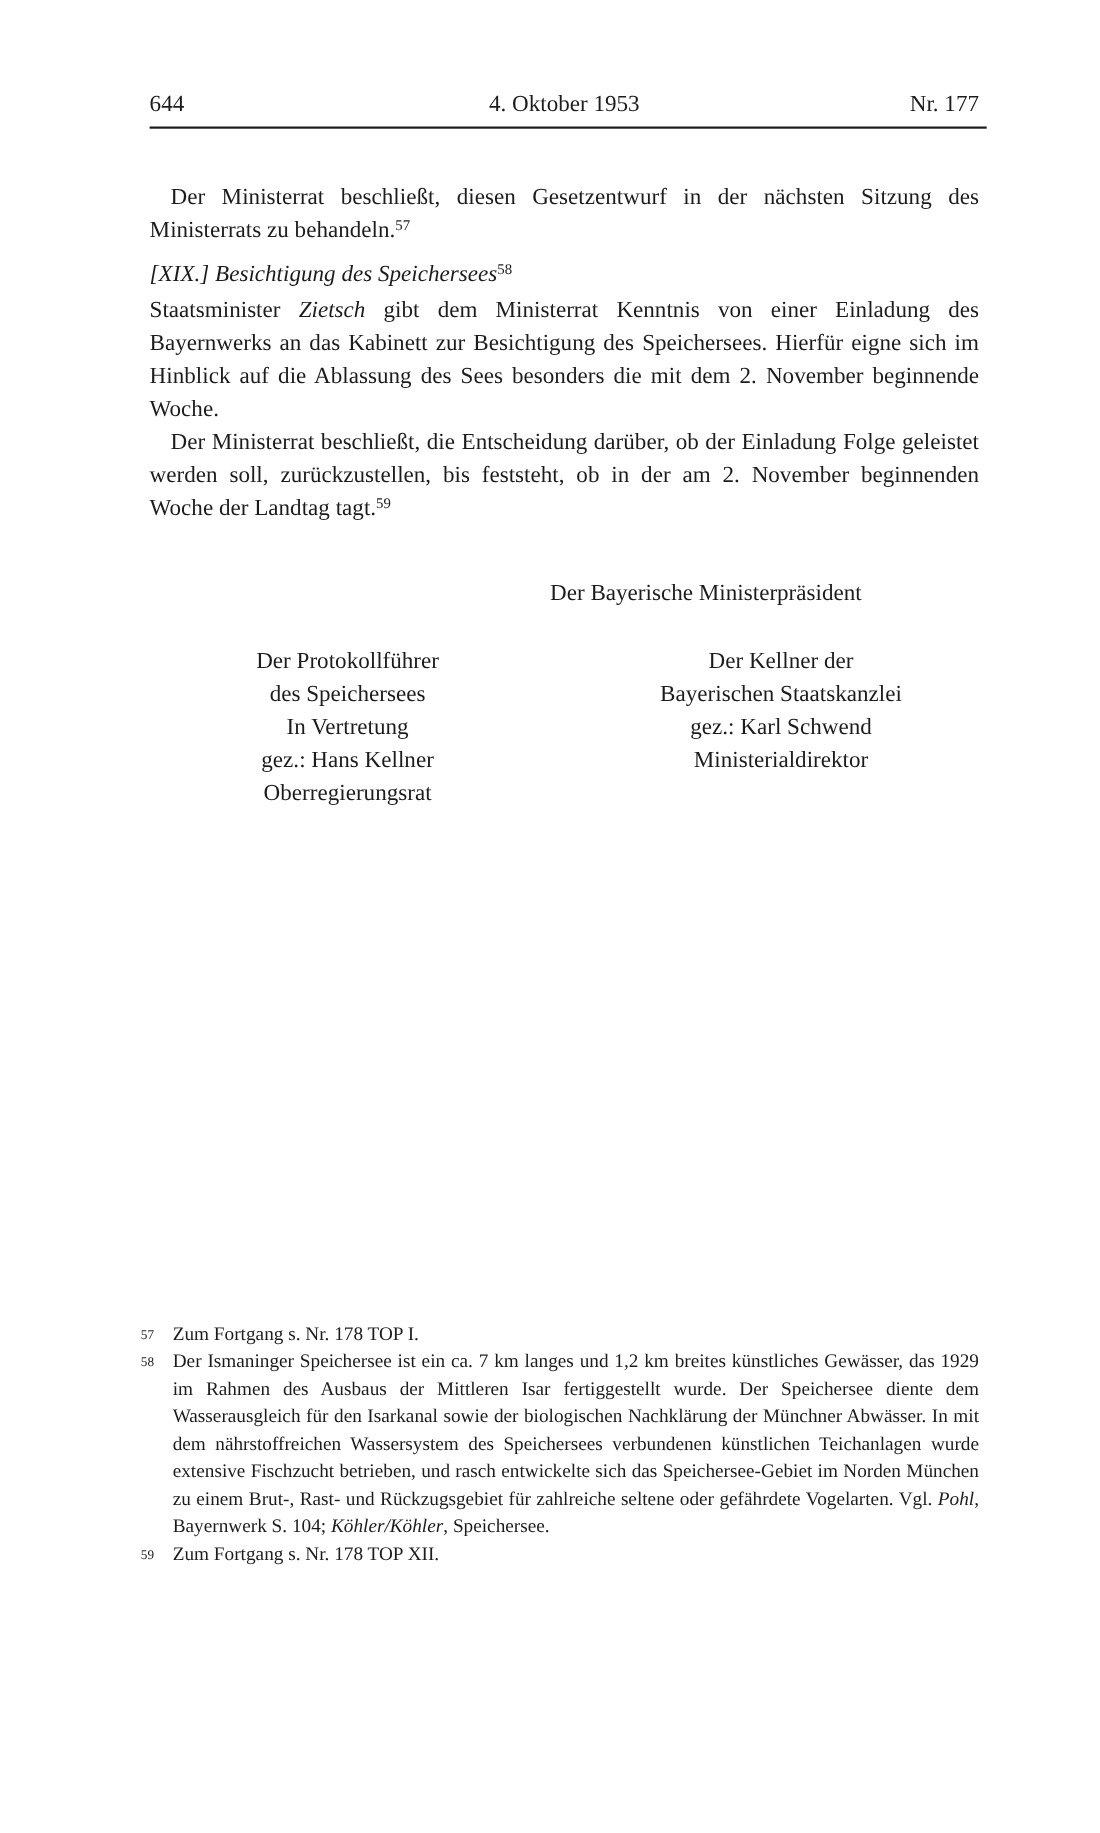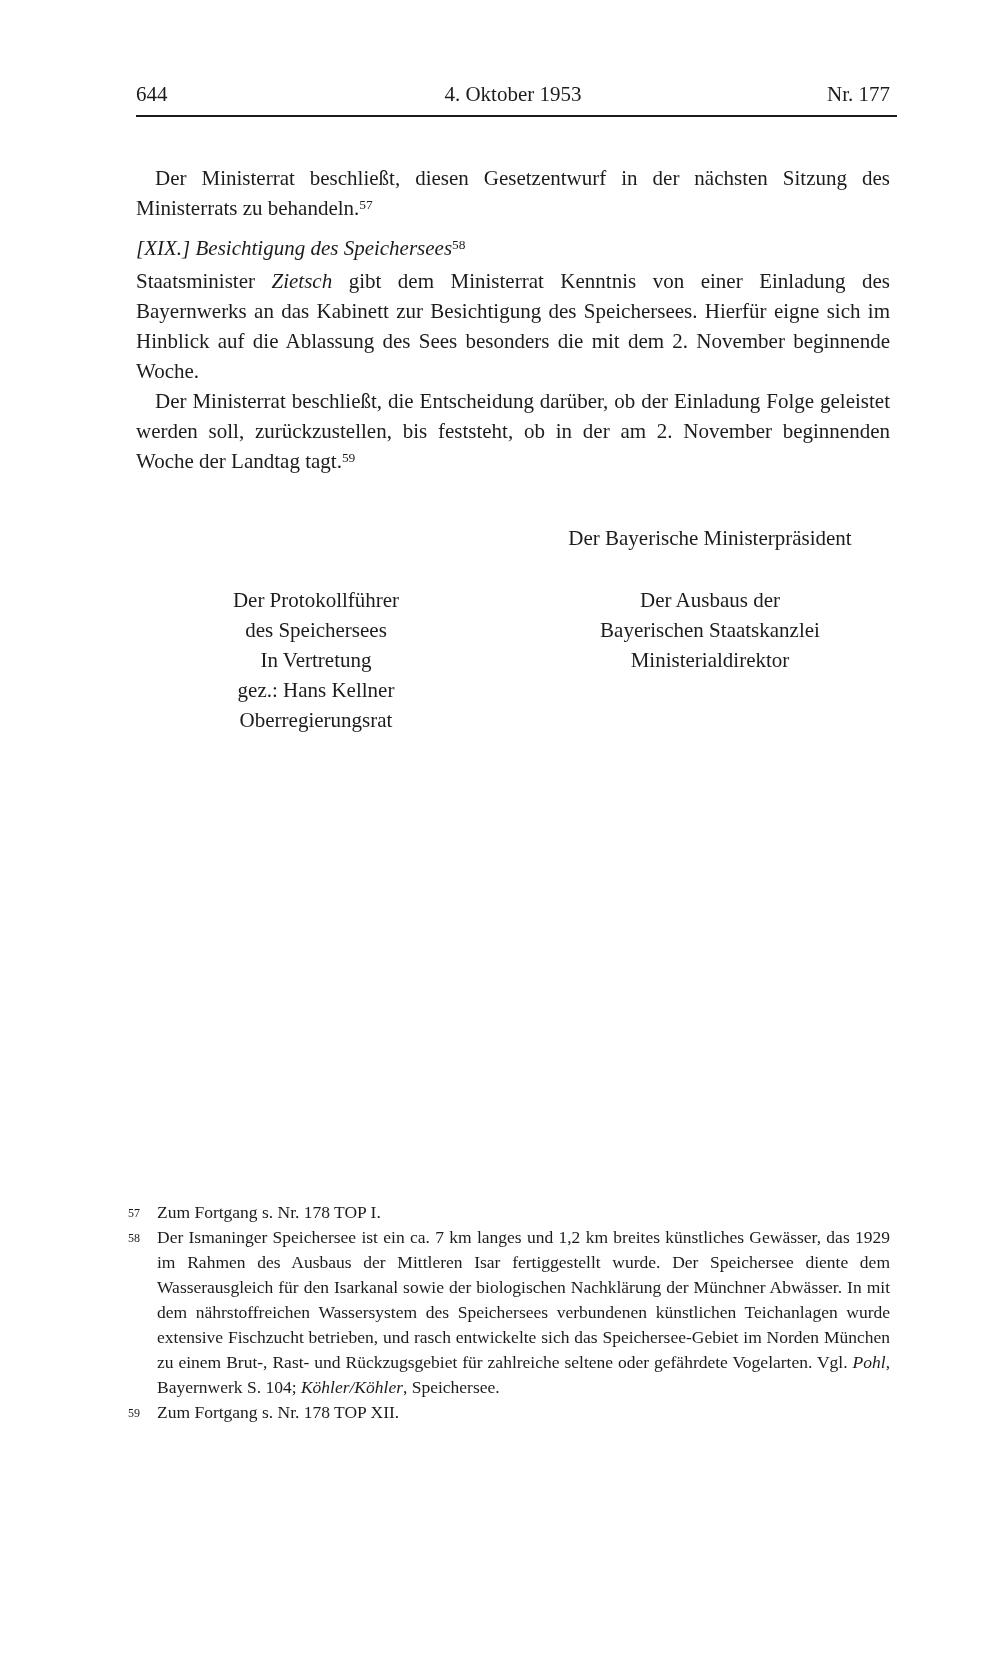--- a/index.html
+++ b/index.html
@@ -35,21 +35,20 @@
   .p2 { margin-top: 3px !important; }
   .it { font-style: italic; }
   sup.ref {
     font-size: 64%; line-height: 0;
     position: relative; top: -0.45em; vertical-align: baseline;
   }
 
   
   .sig-president {
     margin-top: 47px; margin-left: 364px; width: 420px;
-    text-align: center;
   }
   .sig-president div { line-height: 30px; }
   .sig-cols { display: flex; margin-top: 32px; }
   .sig-col-left  { width: 360px; text-align: center; }
   .sig-col-right { width: 360px; margin-left: 34px; text-align: center; }
   .sig-cols div div { line-height: 30px; }
 
   
   .footnotes {
     position: absolute; left: 136px; top: 1200px; width: 754px;
@@ -88,22 +87,23 @@
 
     <div class="sig-cols">
       <div class="sig-col-left">
         <div>Der Protokollführer</div>
         <div>des Speichersees</div>
         <div>In Vertretung</div>
         <div>gez.: Hans Kellner</div>
         <div>Oberregierungsrat</div>
       </div>
       <div class="sig-col-right">
-        <div>Der Ausbaus der</div>
+        <div>Der Kellner der</div>
         <div>Bayerischen Staatskanzlei</div>
+        <div>gez.: Karl Schwend</div>
         <div>Ministerialdirektor</div>
       </div>
     </div>
 
   </div>
 
   <div class="footnotes">
 
     <div class="footnote"><span class="fn-num">57</span><span>Zum Fortgang s. Nr. 178 TOP I.</span></div>
 

